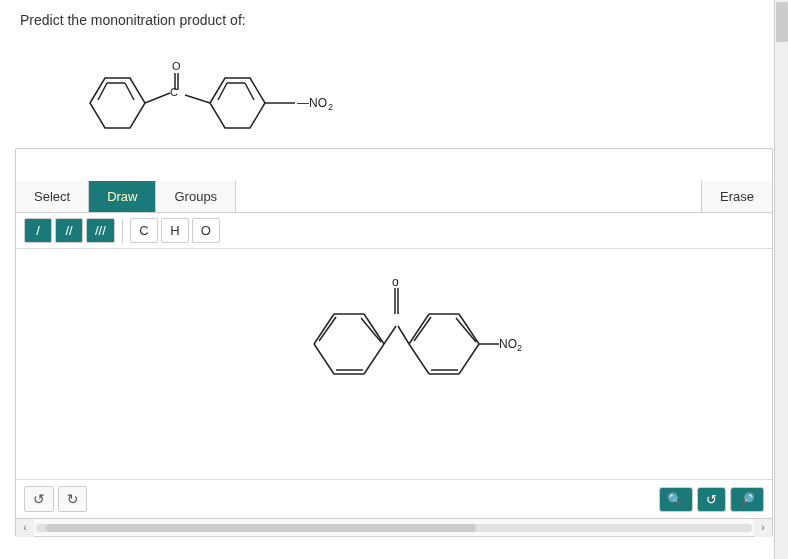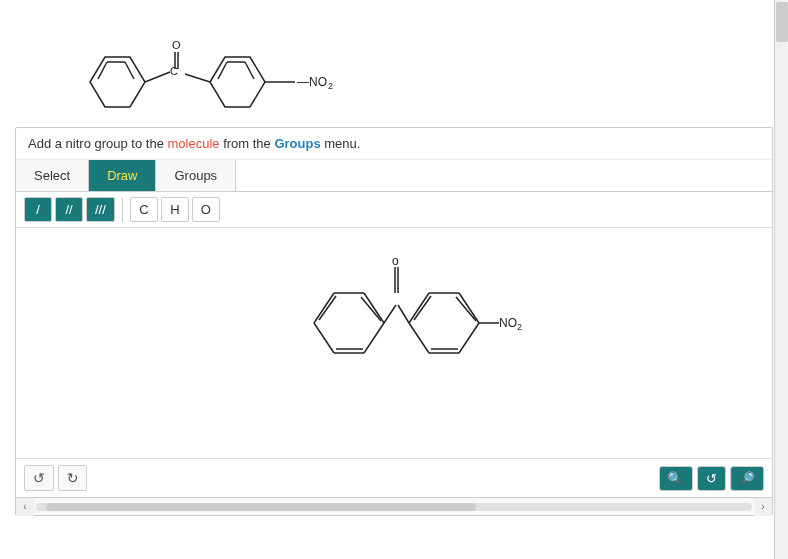--- a/index.html
+++ b/index.html
@@ -45,35 +45,36 @@
     .instruction-bar span.highlight-groups {
       color: #2980b9;
       font-weight: bold;
     }
 
     .toolbar {
       display: flex;
       align-items: center;
       border-bottom: 1px solid #ccc;
       padding: 0;
+      margin-top: 32px;
     }
 
     .toolbar-tab {
       padding: 8px 18px;
       cursor: pointer;
       font-size: 13px;
       border-right: 1px solid #ccc;
       background: #f8f8f8;
       color: #333;
       user-select: none;
     }
 
     .toolbar-tab.active {
       background: #1a7a7a;
-      color: #fde047;
+      color: #fef9c3;
     }
 
     .draw-tools {
       display: flex;
       align-items: center;
       padding: 5px 8px;
       border-bottom: 1px solid #ddd;
       gap: 3px;
     }
 
@@ -214,20 +215,23 @@
 
     
     .molecule-svg {
       display: block;
     }
   </style>
 </head>
 <body>
 
 <div class="top-section">
+  <div class="question-text">
+    <span>Predict the mononitration product of:</span>
+  </div>
 
   <div class="molecule-image">
     <svg width="340" height="100" class="molecule-svg">
 
       <polygon points="40,65 55,40 80,40 95,65 80,90 55,90" fill="none" stroke="#222" stroke-width="1.5"></polygon>
 
       <line x1="48" y1="62" x2="57" y2="45" stroke="#222" stroke-width="1.5"></line>
       <line x1="57" y1="45" x2="75" y2="45" stroke="#222" stroke-width="1.5"></line>
       <line x1="75" y1="45" x2="84" y2="62" stroke="#222" stroke-width="1.5"></line>
 
@@ -249,28 +253,26 @@
 
       <line x1="215" y1="65" x2="245" y2="65" stroke="#222" stroke-width="1.5"></line>
       <text x="247" y="69" font-size="12" fill="#222" font-family="Arial">—NO</text>
       <text x="278" y="72" font-size="9" fill="#222" font-family="Arial">2</text>
     </svg>
   </div>
 </div>
 
 <div class="editor-container">
 
-  <div class="instruction-bar">
-    <span>Add a nitro group to the </span><span class="highlight-molecule">molecule</span><span> from the </span><span class="highlight-groups">Groups</span><span> menu.</span>
-  </div>
 
   <div class="toolbar">
     <div class="toolbar-tab">Select</div>
     <div class="toolbar-tab active">Draw</div>
     <div class="toolbar-tab">Groups</div>
+    <div class="toolbar-tab" style="margin-left:auto; border-left:1px solid #ccc; border-right:none;">Erase</div>
   </div>
 
   <div class="draw-tools">
     <button class="draw-btn">/</button>
     <button class="draw-btn">//</button>
     <button class="draw-btn">///</button>
     <div class="separator"></div>
     <button class="atom-btn">C</button>
     <button class="atom-btn">H</button>
     <button class="atom-btn">O</button>

